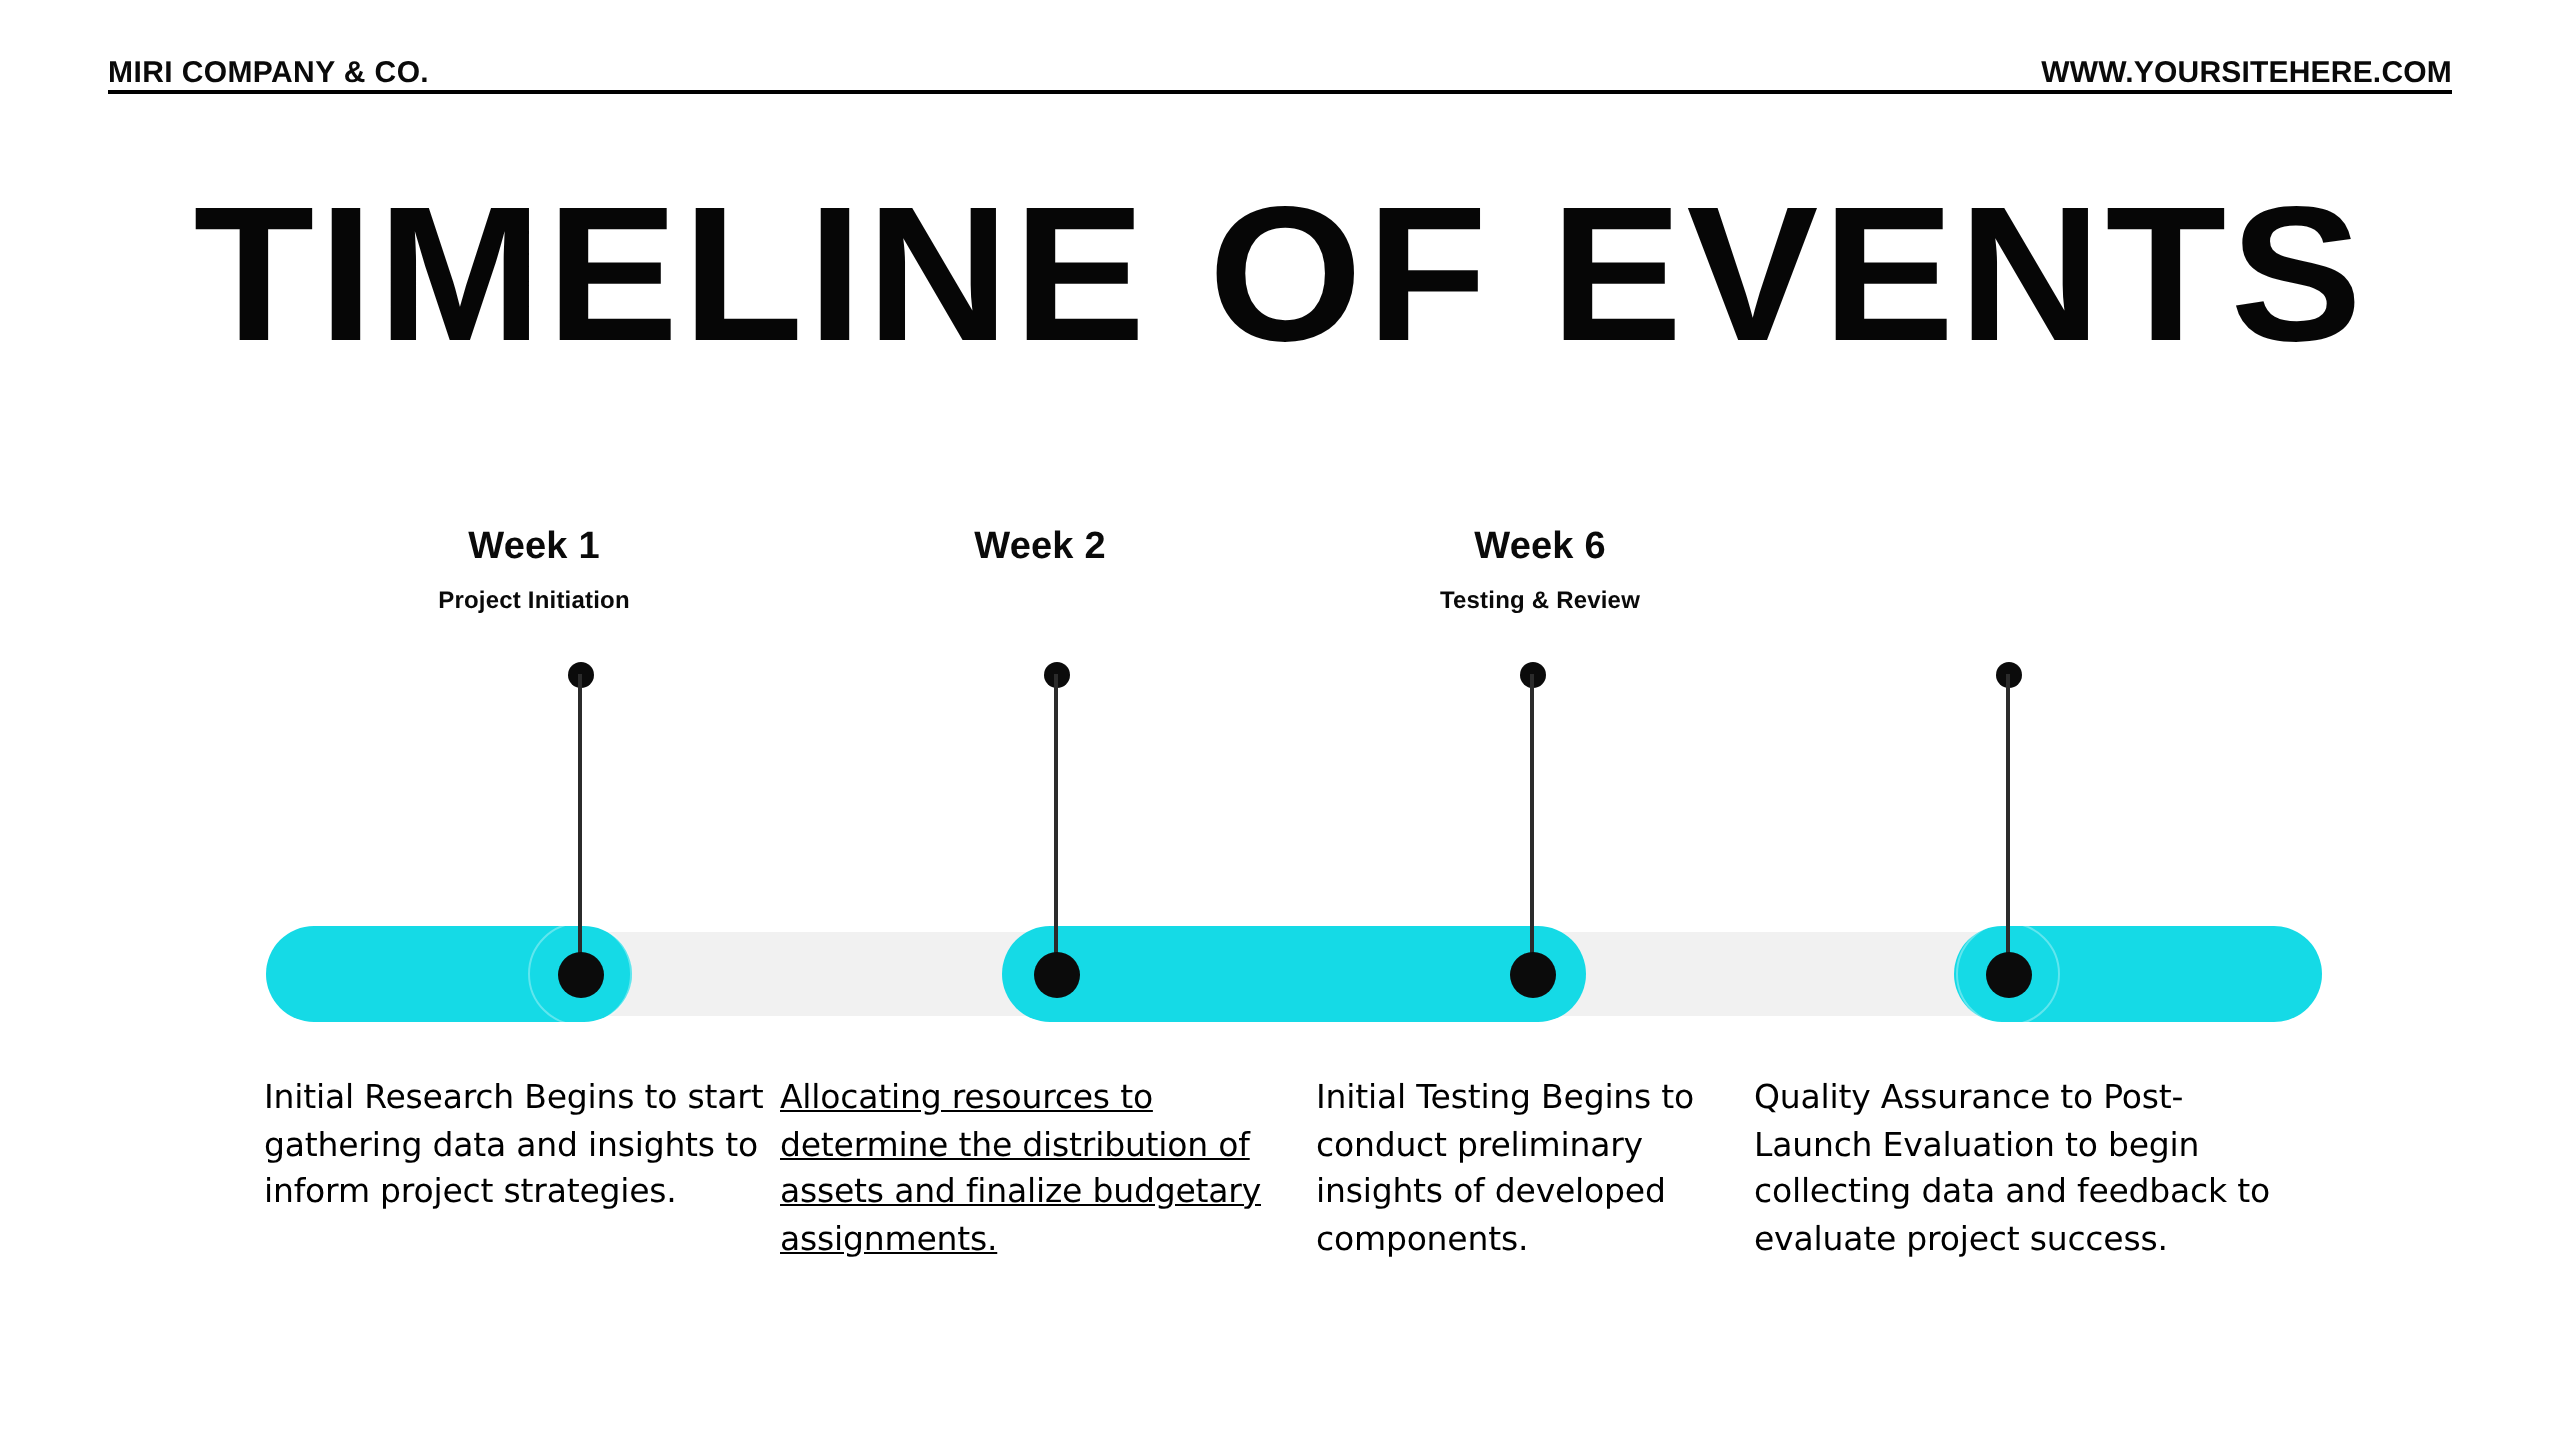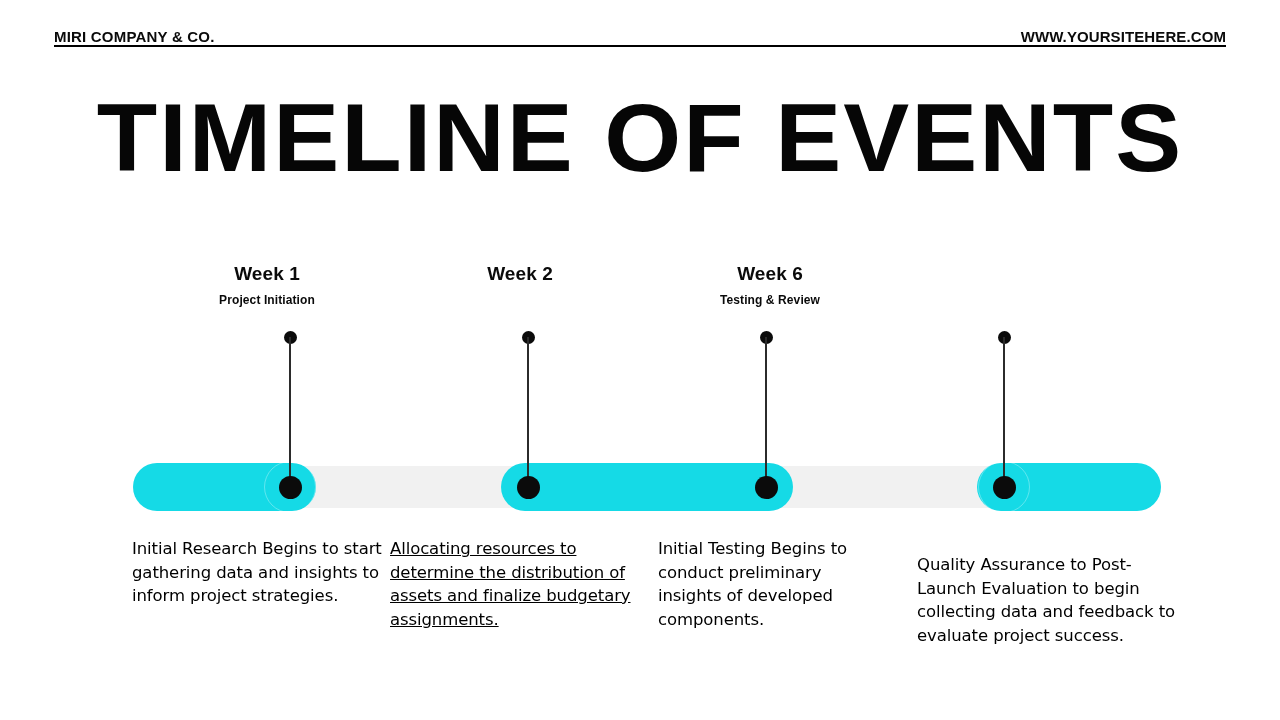--- a/index.html
+++ b/index.html
@@ -218,16 +218,16 @@
     <div class="stem" style="left:765px;"></div>
     <div class="dot-node" style="left:755px;"></div>
 
     <div class="dot-top" style="left:998px;"></div>
     <div class="stem" style="left:1003px;"></div>
     <div class="dot-node" style="left:993px;"></div>
 
     <div class="desc" style="left:132px; width:250px;">Initial Research Begins to start gathering data and insights to inform project strategies.</div>
     <div class="desc" style="left:390px; width:252px;text-decoration:underline;">Allocating resources to determine the distribution of assets and finalize budgetary assignments.</div>
     <div class="desc" style="left:658px; width:222px;">Initial Testing Begins to conduct preliminary insights of developed components.</div>
-    <div class="desc" style="left:917px; width:272px;margin-top:16px;">Quality Assurance to Post-Launch Evaluation to begin collecting data and feedback to evaluate project success.</div>
+    <div class="desc" style="left:877px; width:272px;">Quality Assurance to Post-Launch Evaluation to begin collecting data and feedback to evaluate project success.</div>
 
   </div>
 </div>
 
 </body></html>

